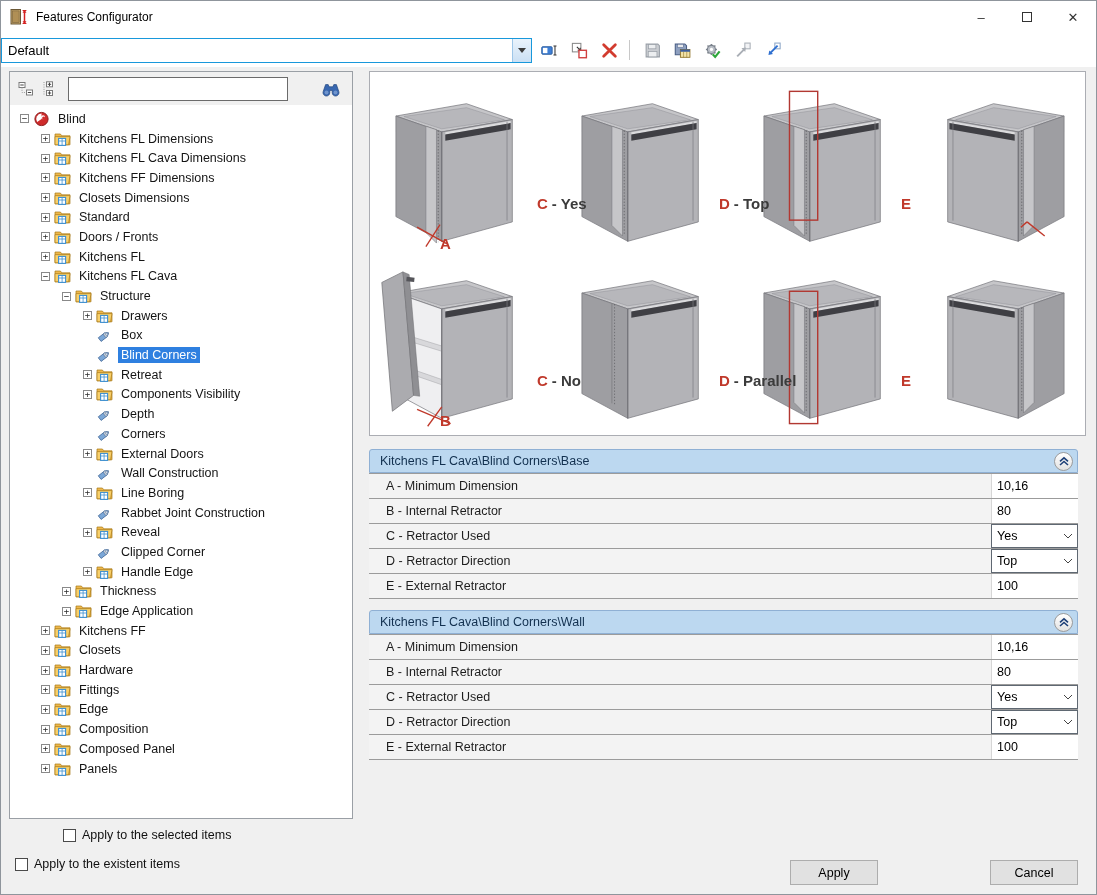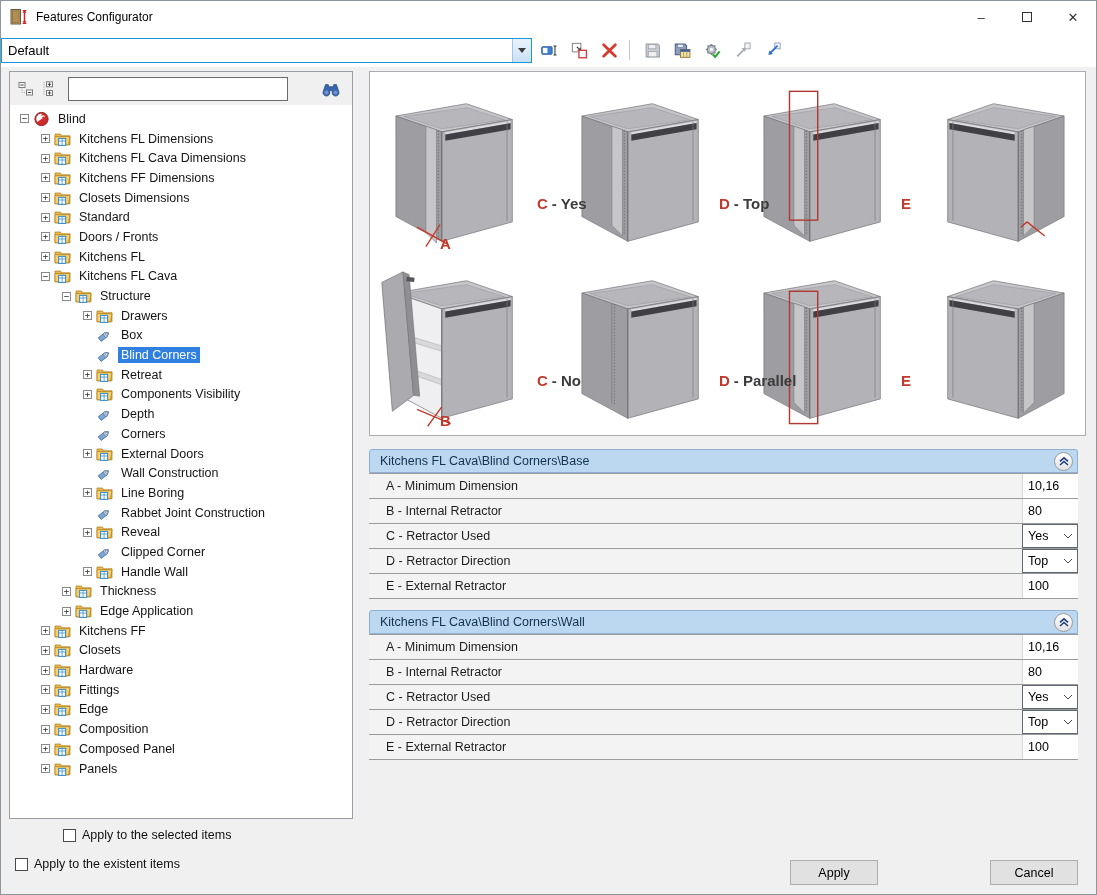--- a/index.html
+++ b/index.html
@@ -68,21 +68,21 @@
   
   .group{position:absolute;left:368px;width:709px;}
   .ghead{height:24px;background:#bcd8f0;border:1px solid #8fb0d4;border-radius:3px 3px 0 0;
     display:flex;align-items:center;padding:0 4px 0 10px;}
   .ghead-text{font-size:12.5px;color:#12304f;flex:1;}
   .gcollapse{width:19px;height:19px;border-radius:50%;border:1px solid #9b9b9b;
     background:linear-gradient(#ffffff,#e2e2e2);display:flex;align-items:center;justify-content:center;}
   .grows{border-top:1px solid #9b9b9b;}
   .grow{display:flex;align-items:center;height:25px;border-bottom:1px solid #9b9b9b;background:#f3f3f3;}
   .glabel{flex:1;font-size:12.5px;color:#1d1d1d;padding-left:17px;}
-  .gval{flex:none;width:56px;height:100%;background:#fff;border-left:1px solid #d6d6d6;
+  .gval{flex:none;width:87px;height:100%;background:#fff;border-left:1px solid #d6d6d6;
     display:flex;align-items:center;font-size:12.5px;padding-left:5px;color:#000;text-align:center;}
   .gval.dd{border:1px solid #5f6872;justify-content:space-between;padding-right:4px;}
   .dd-arrow svg{display:block;}
   
   .btn{position:absolute;width:88px;height:25px;background:#e1e1e1;border:1px solid #adadad;
     font-size:12.5px;color:#000;display:flex;align-items:center;justify-content:center;
     font-family:Liberation Sans, sans-serif;}
 </style>
 </head>
 <body>
@@ -445,21 +445,21 @@
           <span class="tlabel">Clipped Corner</span>
         </div>
         <div class="trow" style="padding-left:71px">
           <span class="exp">+</span>
           <span class="ticon"><svg viewBox="0 0 17 16">
               <path d="M1 3h5.4l1.4 1.8H16v9H1z" fill="#efb84c" stroke="#a87818" stroke-width="0.7"></path>
               <path d="M1 5.6h15l-1.4 8.2H1z" fill="#f9d06a" stroke="#a87818" stroke-width="0.7"></path>
               <rect x="4.6" y="7.4" width="7" height="7" fill="#fff" stroke="#3d8fd1" stroke-width="1.1"></rect>
               <path d="M4.6 10h7M8.1 7.4v7" stroke="#3d8fd1" stroke-width="0.8"></path>
             </svg></span>
-          <span class="tlabel">Handle Wall</span>
+          <span class="tlabel">Handle Edge</span>
         </div>
         <div class="trow" style="padding-left:50px">
           <span class="exp">+</span>
           <span class="ticon"><svg viewBox="0 0 17 16">
               <path d="M1 3h5.4l1.4 1.8H16v9H1z" fill="#efb84c" stroke="#a87818" stroke-width="0.7"></path>
               <path d="M1 5.6h15l-1.4 8.2H1z" fill="#f9d06a" stroke="#a87818" stroke-width="0.7"></path>
               <rect x="4.6" y="7.4" width="7" height="7" fill="#fff" stroke="#3d8fd1" stroke-width="1.1"></rect>
               <path d="M4.6 10h7M8.1 7.4v7" stroke="#3d8fd1" stroke-width="0.8"></path>
             </svg></span>
           <span class="tlabel">Thickness</span>

